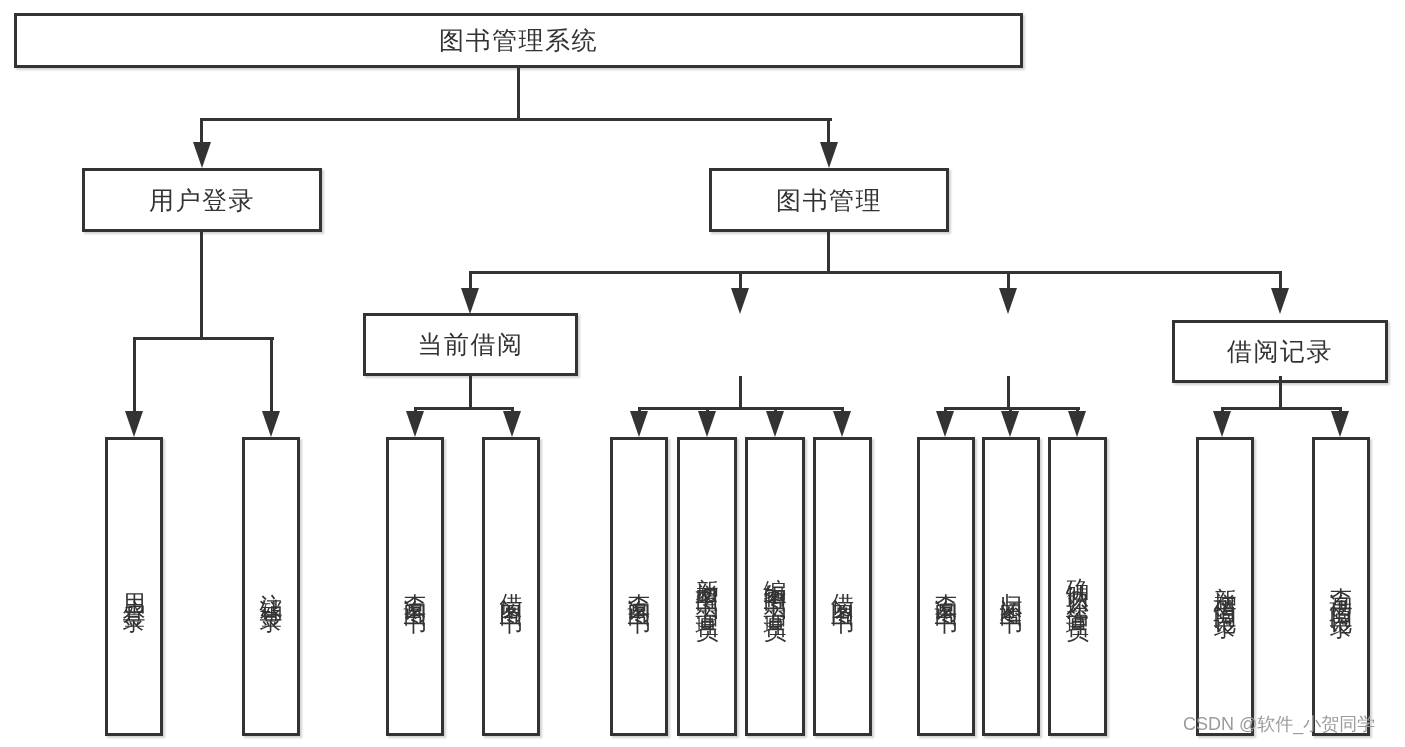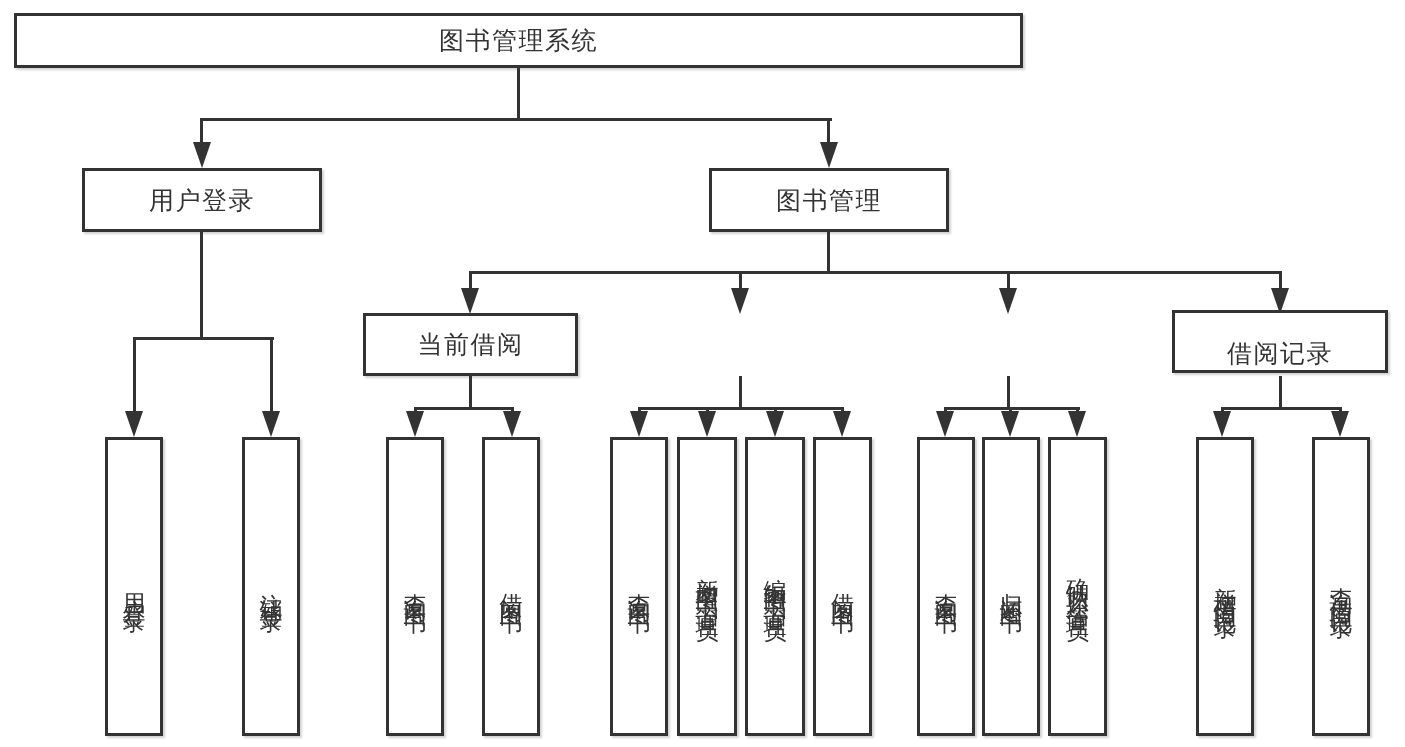--- a/index.html
+++ b/index.html
@@ -114,21 +114,21 @@
   <div class="vline" style="left:739px; top:271px; height:20px;"></div>
   <div class="arr" style="left:731px; top:288px;"></div>
   <div class="vline" style="left:1007px; top:271px; height:20px;"></div>
   <div class="arr" style="left:999px; top:288px;"></div>
   <div class="vline" style="left:1279px; top:271px; height:20px;"></div>
   <div class="arr" style="left:1271px; top:288px;"></div>
 
   <div class="nbox" style="left:363px; top:313px; width:215px; height:63px;">
     <span class="lbl">当前借阅</span>
   </div>
-  <div class="nbox" style="left:1172px; top:310px; width:216px; height:63px;align-items:flex-end;">
+  <div class="nbox" style="left:1172px; top:320px; width:216px; height:63px;">
     <span class="lbl">借阅记录</span>
   </div>
 
   <div class="vline" style="left:469px; top:376px; height:34px;"></div>
   <div class="hline" style="left:414px; top:407px; width:100px;"></div>
   <div class="vline" style="left:414px; top:407px; height:10px;"></div>
   <div class="arr" style="left:406px; top:411px;"></div>
   <div class="vline" style="left:511px; top:407px; height:10px;"></div>
   <div class="arr" style="left:503px; top:411px;"></div>
 
@@ -196,14 +196,15 @@
     <span class="vlbl">确认归还（管理员）</span>
   </div>
 
   <div class="leaf" style="left:1196px; width:58px;">
     <span class="vlbl">新增借阅记录</span>
   </div>
   <div class="leaf" style="left:1312px; width:58px;">
     <span class="vlbl">查询借阅记录</span>
   </div>
 
+  <div class="watermark">CSDN @软件_小贺同学</div>
 
 </div>
 
 </body></html>

